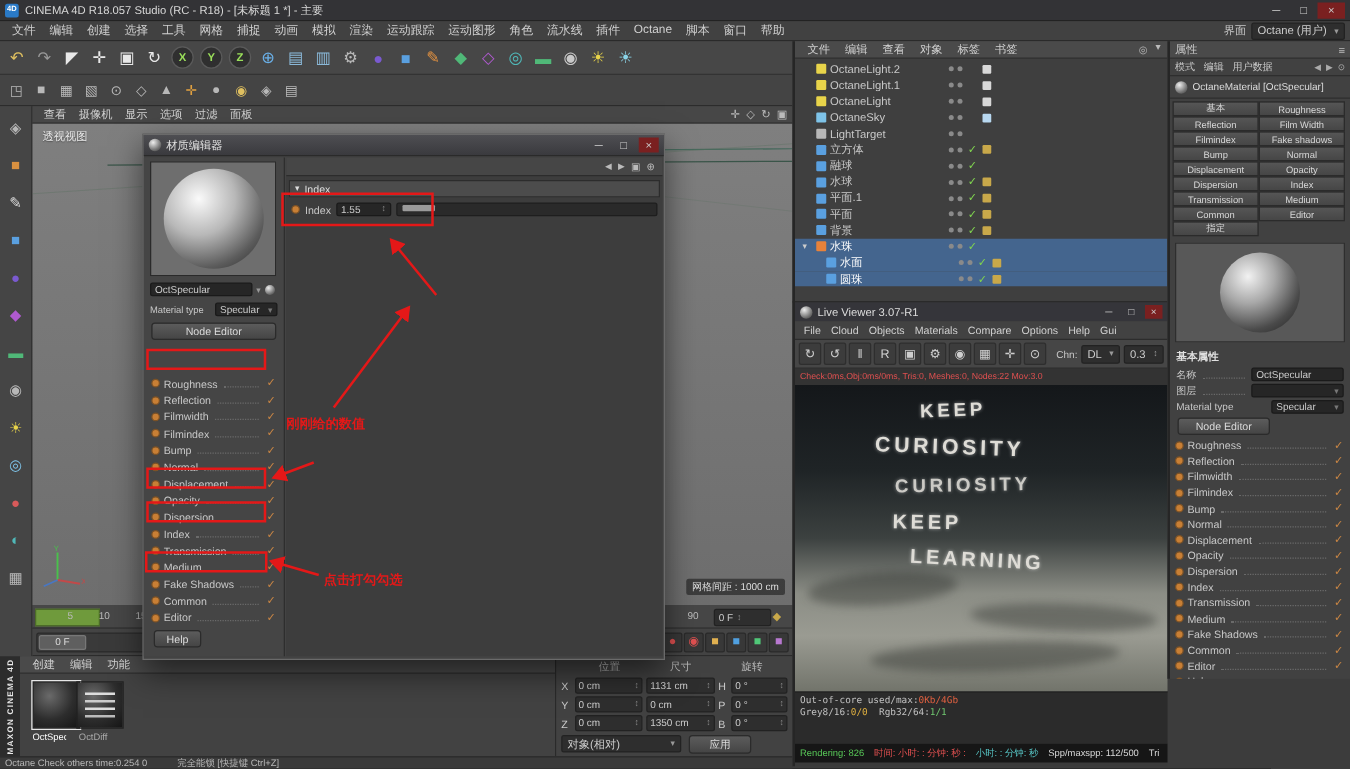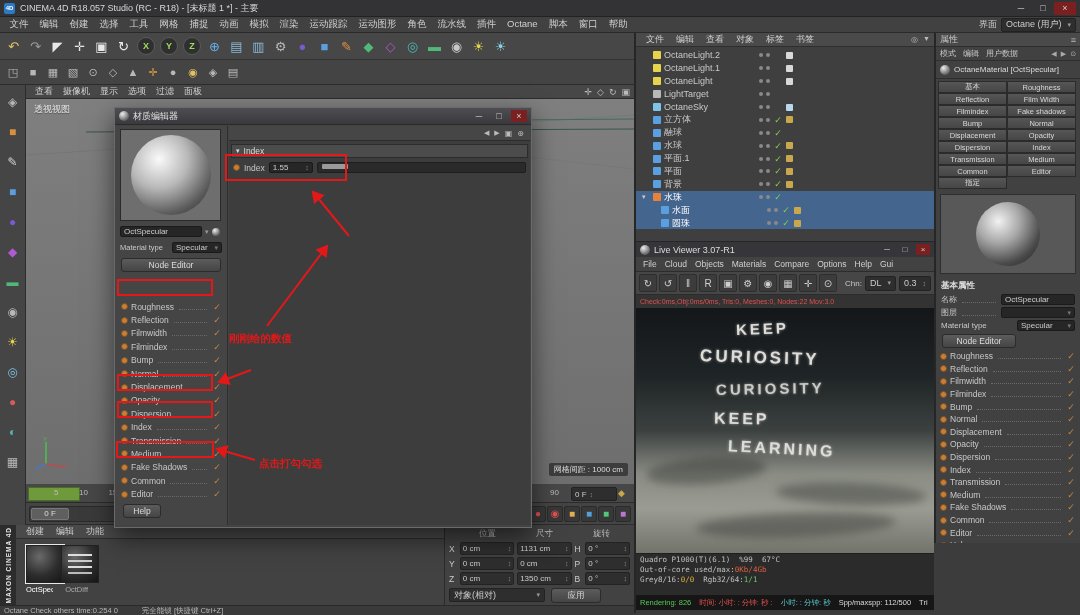--- a/index.html
+++ b/index.html
@@ -46,21 +46,21 @@
   .tbtn{min-width:18px;height:15px;background:linear-gradient(#5a5a5a,#454545);border:1px solid #2b2b2b;border-radius:2px;display:flex;align-items:center;justify-content:center;font-size:7.5px;color:#ccc;padding:0 2px}
   .kicon{width:14px;height:14px;display:flex;align-items:center;justify-content:center;font-size:10px;border-radius:2px;background:#383838;border:1px solid #2a2a2a;margin-left:1px}
 
   
   .brandstrip{left:0;top:525px;width:16px;height:80px;background:#2c2c2c;border-right:1px solid #222;display:flex;align-items:center;justify-content:center}
   .brandtext{writing-mode:vertical-rl;transform:rotate(180deg);font-size:6.5px;letter-spacing:1px;color:#e8e8e8;font-weight:bold}
   .matmgr{left:16px;top:525px;width:429px;height:80px;background:#424242;border-right:1px solid #2a2a2a;box-sizing:border-box}
   .pmenus{height:13px;background:#4a4a4a;border-bottom:1px solid #2e2e2e;display:flex;align-items:center;padding:0 4px}
   .pmenus .mitem{font-size:9px;padding:0 6px}
   .swatches{display:flex;gap:8px;padding:6px 10px}
-  .swatch{width:27px;text-align:right}
+  .swatch{width:27px;text-align:center}
   .thumb{width:36px;height:36px;border:1px solid #222;background:radial-gradient(circle at 35% 30%,#6a6a6a,#2d2d2d 55%,#151515);position:relative;overflow:hidden}
   .thumb.texty::after{content:"";position:absolute;left:6px;top:8px;width:24px;height:2px;background:#ddd;box-shadow:0 6px 0 #ccc,0 12px 0 #ddd,0 18px 0 #bbb}
   .swname{font-size:7.5px;color:#aaa;margin-top:2px;overflow:hidden;white-space:nowrap}
   .swatch.selected .swname{color:#fff}
   .swatch.selected .thumb{outline:1px solid #e8e8e8}
   .coords{left:445px;top:525px;width:189px;height:80px;background:#424242;box-sizing:border-box;padding:2px 4px}
   .chead{display:flex;font-size:8.5px;color:#bbb;padding:1px 0 2px 10px;gap:0}
   .chead span{display:block}
   .crow{display:flex;align-items:center;gap:3px;margin-bottom:2px}
   .axlab{width:8px;font-size:8.5px;color:#ccc}
@@ -476,36 +476,36 @@
           <span class="oicon" style="background: rgb(232, 212, 74);"></span>
           <span class="oname">OctaneLight</span>
           <span class="odot"></span>
           <span class="odot"></span>
           <span class="ocheck"></span>
           <span class="otag" style="background: rgb(216, 216, 216);"></span>
         </div>
 
         <div class="om-row">
           <span class="oarr"></span>
+          <span class="oicon" style="background: rgb(126, 195, 232);"></span>
+          <span class="oname">OctaneSky</span>
+          <span class="odot"></span>
+          <span class="odot"></span>
+          <span class="ocheck"></span>
+          <span class="otag" style="background: rgb(184, 216, 240);"></span>
+        </div>
+
+        <div class="om-row">
+          <span class="oarr"></span>
           <span class="oicon" style="background: rgb(184, 184, 184);"></span>
           <span class="oname">LightTarget</span>
           <span class="odot"></span>
           <span class="odot"></span>
           <span class="ocheck"></span>
           <span class="otag"></span>
-        </div>
-
-        <div class="om-row">
-          <span class="oarr"></span>
-          <span class="oicon" style="background: rgb(126, 195, 232);"></span>
-          <span class="oname">OctaneSky</span>
-          <span class="odot"></span>
-          <span class="odot"></span>
-          <span class="ocheck"></span>
-          <span class="otag" style="background: rgb(184, 216, 240);"></span>
         </div>
 
         <div class="om-row">
           <span class="oarr"></span>
           <span class="oicon" style="background: rgb(90, 160, 224);"></span>
           <span class="oname">立方体</span>
           <span class="odot"></span>
           <span class="odot"></span>
           <span class="ocheck">✓</span>
           <span class="otag" style="background: rgb(200, 168, 74);"></span>
@@ -643,21 +643,20 @@
       <div class="streak" style="left:10px;top:150px;width:120px;height:26px;transform:rotate(-4deg)"></div>
       <div class="streak" style="left:140px;top:175px;width:150px;height:22px;transform:rotate(2deg)"></div>
       <div class="streak" style="left:60px;top:205px;width:200px;height:24px;transform:rotate(-2deg)"></div>
       <div class="graffiti" style="left:100px;top:12px;font-size:15px;transform:rotate(-2deg)">KEEP</div>
       <div class="graffiti" style="left:64px;top:40px;font-size:17px;transform:rotate(2deg)">CURIOSITY</div>
       <div class="graffiti" style="left:80px;top:72px;font-size:15px;transform:rotate(-1deg);opacity:.9">CURIOSITY</div>
       <div class="graffiti" style="left:78px;top:102px;font-size:16px;transform:rotate(1deg)">KEEP</div>
       <div class="graffiti" style="left:92px;top:132px;font-size:16px;transform:rotate(3deg)">LEARNING</div>
     </div>
     <div class="lvinfo">
-      <div><span>Quadro P1000(T)(6.1)</span>&nbsp;&nbsp;<span>%99</span>&nbsp;&nbsp;<span>67°C</span></div>
       <div><span>Out-of-core used/max:</span><span style="color:#e06040">0Kb/4Gb</span></div>
       <div><span>Grey8/16:</span><span style="color:#e0b040">0/0</span>&nbsp;&nbsp;<span>Rgb32/64:</span><span style="color:#70c870">1/1</span></div>
     </div>
     <div class="lvbar">
       <span style="color:#58c858">Rendering: 826</span>
       <span style="color:#e05050">时间: 小时: : 分钟: 秒 :</span>
       <span style="color:#58c8c8">小时: : 分钟: 秒</span>
       <span style="color:#d8d8d8">Spp/maxspp: 112/500</span>
       <span style="color:#d8d8d8">Tri</span>
     </div>

